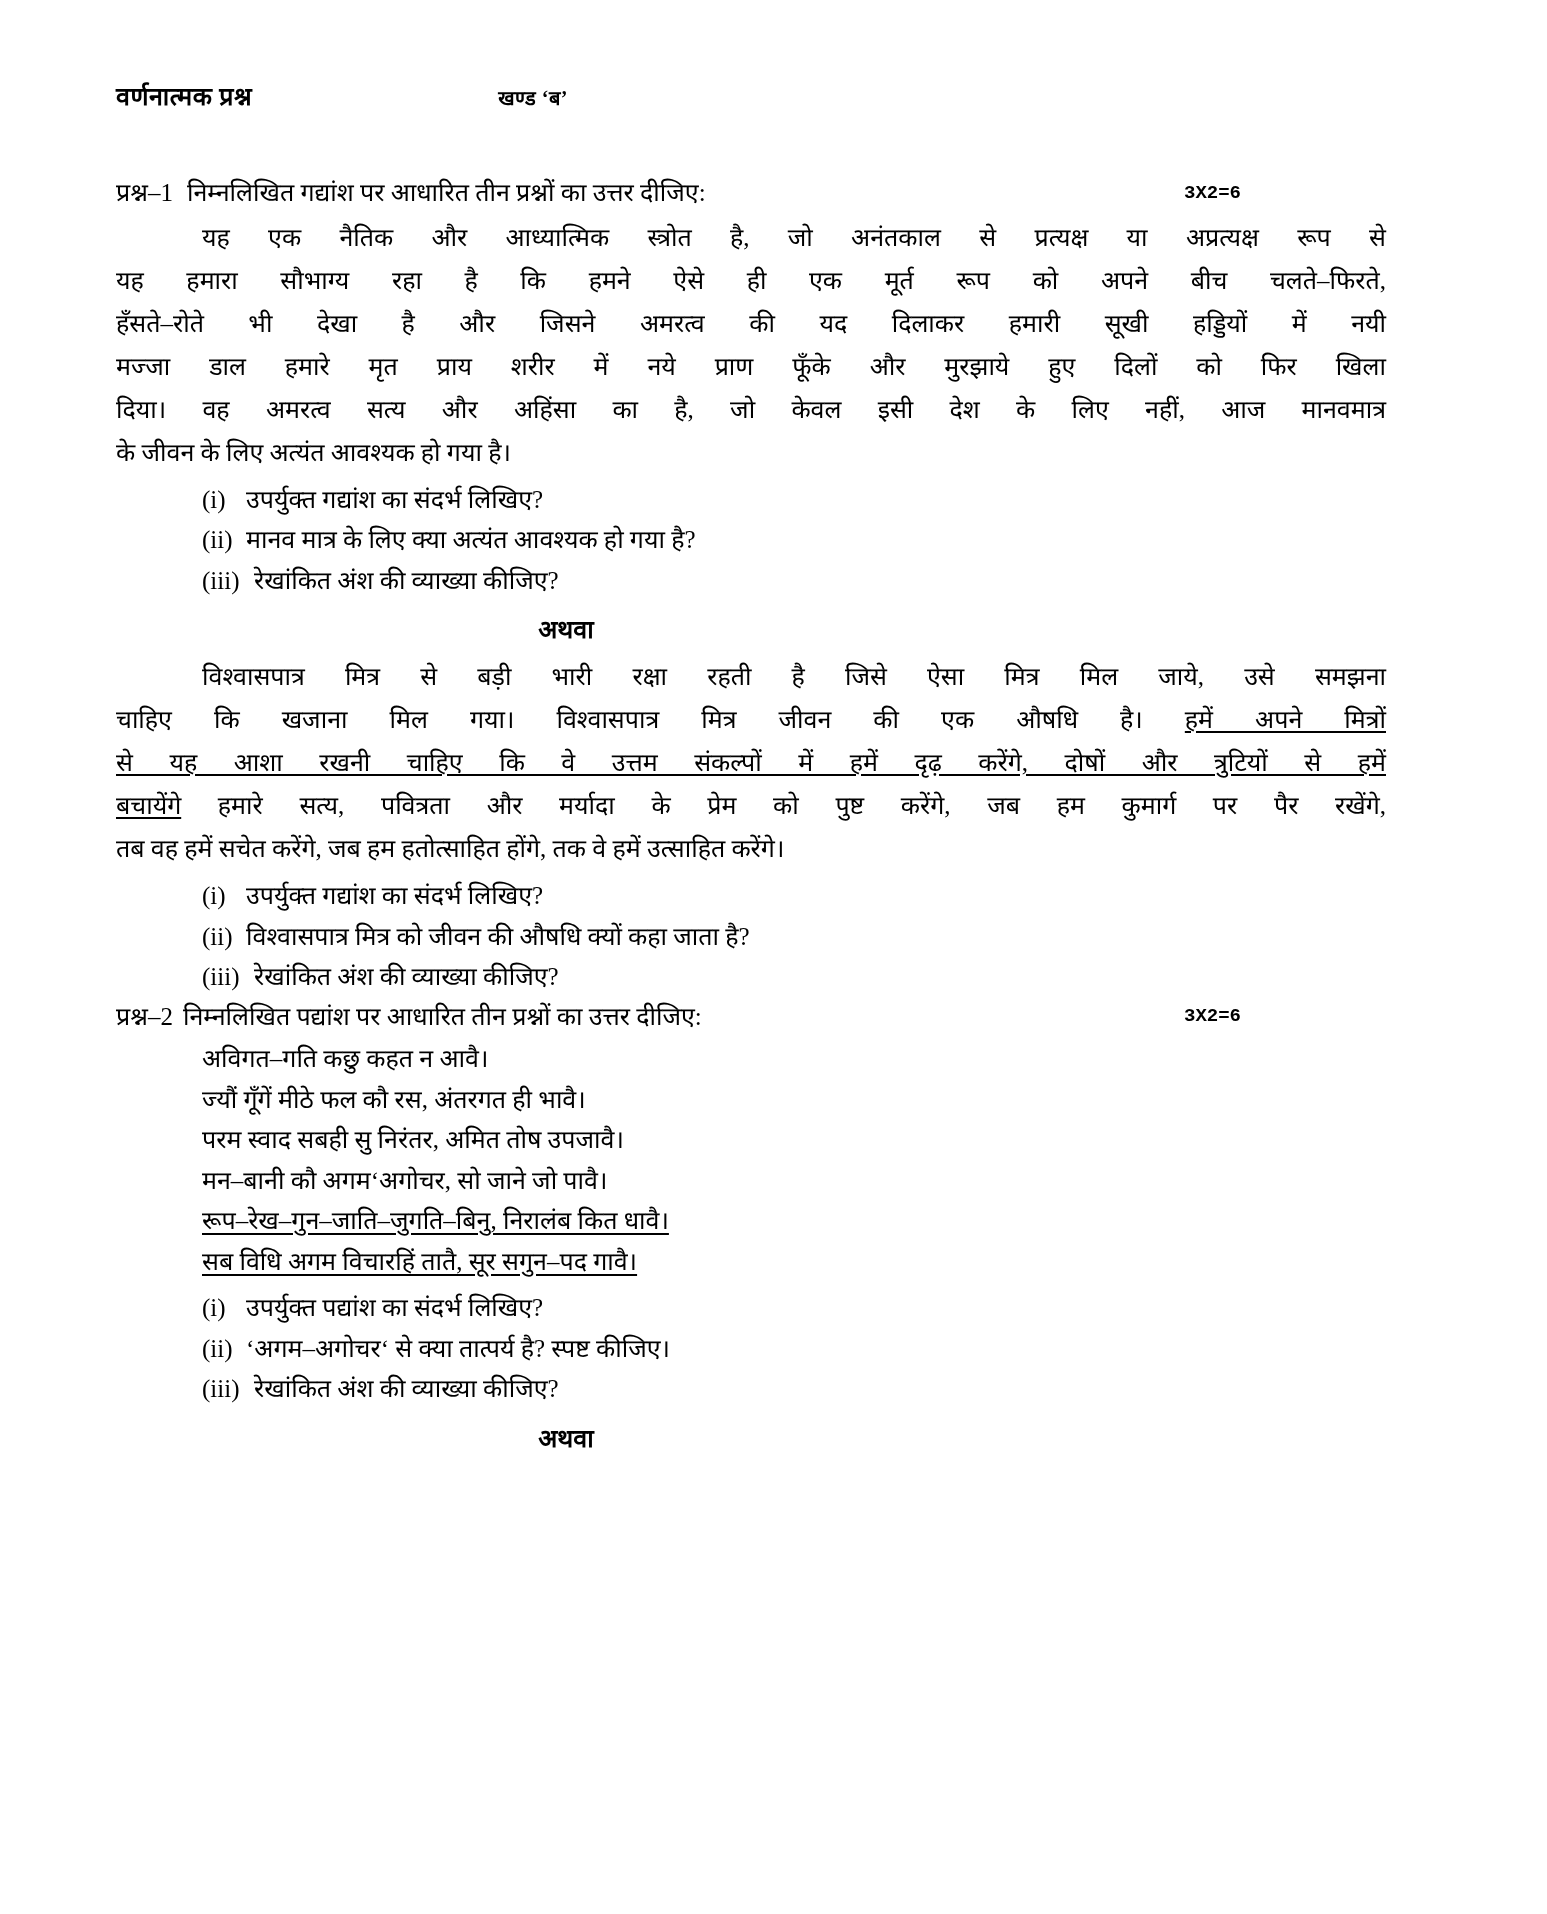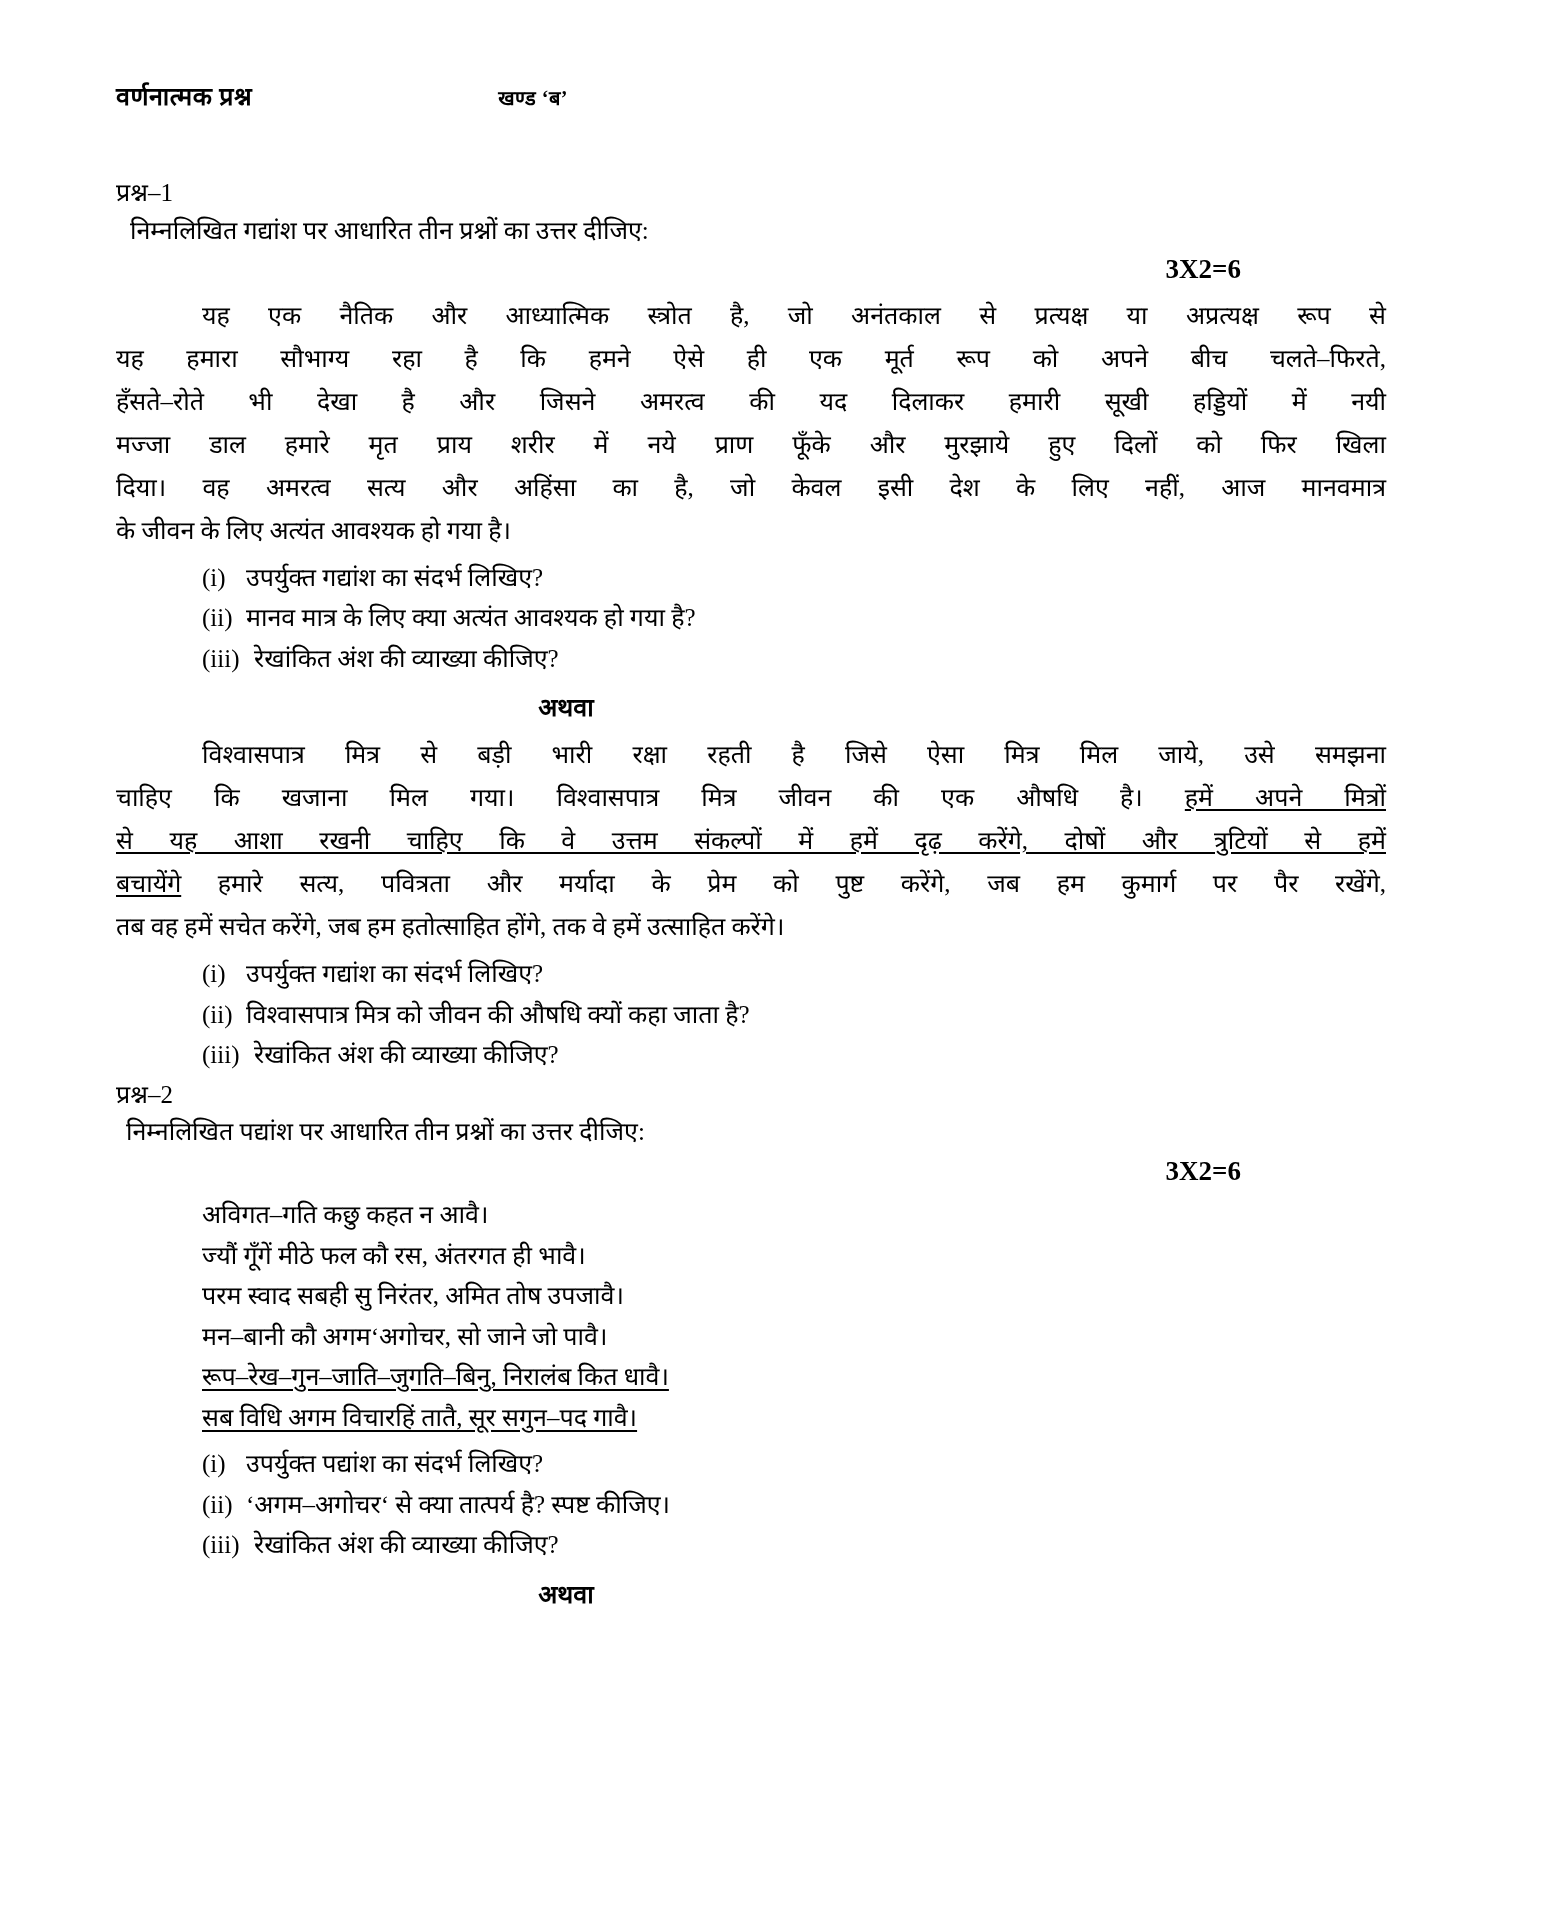--- a/index.html
+++ b/index.html
@@ -46,39 +46,38 @@
     font-size: 20px;
     font-weight: bold;
     letter-spacing: 0.5px;
     margin-left: 230px;
     white-space: nowrap;
   }
 
   
   .q-head {
     display: flex;
-    align-items: flex-start;
+    align-items: center;
     font-size: 25px;
     line-height: 1.5;
     margin-bottom: 4px;
-    flex-direction: column;
   }
   .q-label {
     white-space: nowrap;
   }
   .q-text {
     margin-left: 14px;
     white-space: nowrap;
   }
   .q-marks {
     margin-left: auto;
     white-space: nowrap;
     padding-right: 145px;
-    font-family: Liberation Serif, serif;
-    font-size: 27px;
+    font-family: Liberation Mono, monospace;
+    font-size: 19px;
     font-weight: bold;
   }
   .q-head.q2 .q-text { margin-left: 10px; }
 
   
   .passage {
     font-size: 25px;
     line-height: 1.72;
     text-align: justify;
     text-justify: inter-word;

